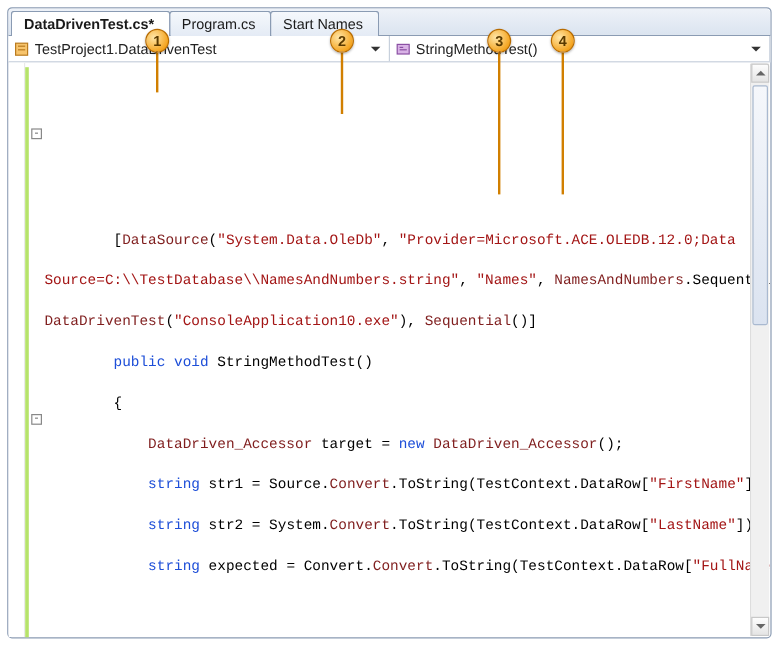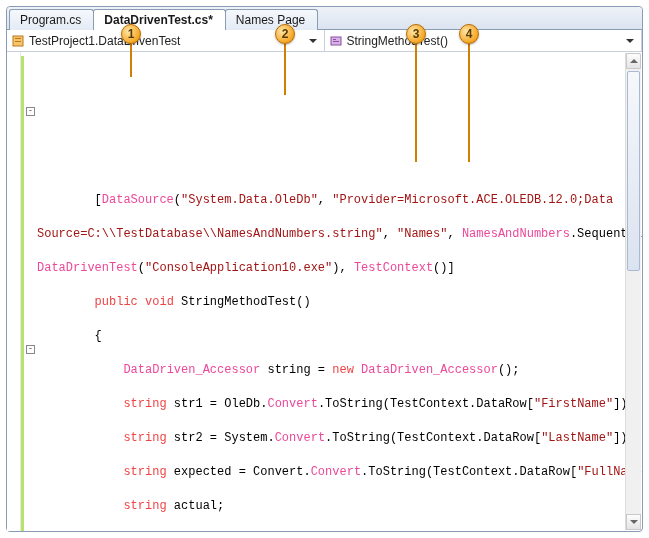--- a/index.html
+++ b/index.html
@@ -105,22 +105,22 @@
     position:absolute;
     width:9px; height:9px;
     border:1px solid #888;
     background:#fff;
     font-size:9px; line-height:7px;
     text-align:center;
     color:#555;
   }
   .lines { margin-left: 30px; }
   .l { height: 17px; }
-  .kw { color:#ef4444; }
-  .type { color:#ec4899;text-align:right; }
+  .kw { color:#1d4ed8; }
+  .type { color:#7f1d1d;text-align:right; }
   .str { color:#a31515; }
   .callout {
     position:absolute;
     width:20px; height:20px;
     border-radius:50%;
     background: radial-gradient(circle at 35% 35%, #ffe6a8, #f5a623 70%, #d17f00);
     border:1px solid #b76b00;
     color:#5a3a00;
     font-weight:bold;
     font-size:12px;
@@ -154,23 +154,23 @@
   .sb-arrow.d{border-top:4px solid #666;}
   .sb-thumb{position:absolute;left:1px;right:1px;top:18px;height:200px;
     background:linear-gradient(#f5f7fb,#dbe3f0);border:1px solid #a9b9d0;border-radius:2px;}
 </style>
 </head>
 <body>
 
 <div class="editor-frame">
 
   <div class="tab-row">
+    <div class="tab active">DataDrivenTest.cs*</div>
     <div class="tab">Program.cs</div>
-    <div class="tab active">DataDrivenTest.cs*</div>
-    <div class="tab">Names Page</div>
+    <div class="tab">Start Names</div>
   </div>
 
   <div class="nav-row">
     <div class="nav-cell nav-left">
       <span class="nav-icon">
         <svg width="14" height="14" viewBox="0 0 14 14">
             <rect x="2" y="2" width="10" height="10" fill="#f7c46c" stroke="#ba7b1e"></rect>
             <rect x="4" y="4" width="6" height="1" fill="#ba7b1e"></rect>
             <rect x="4" y="7" width="6" height="1" fill="#ba7b1e"></rect>
           </svg>
@@ -205,28 +205,27 @@
 
   <div class="code-area">
     <div class="gutter"></div>
     <div class="change-bar" style="height:476px;"></div>
     <div class="collapse" style="left:19px; top:55px;">-</div>
     <div class="collapse" style="left:19px; top:293px;">-</div>
 
     <div class="lines">
 <div class="l">        <span>[</span><span class="type">DataSource</span><span>(</span><span class="str">"System.Data.OleDb"</span><span>, </span><span class="str">"Provider=Microsoft.ACE.OLEDB.12.0;Data </span></div>
 <div class="l"><span class="str">Source=C:\\TestDatabase\\NamesAndNumbers.string"</span><span>, </span><span class="str">"Names"</span><span>, </span><span class="type">NamesAndNumbers</span><span>.Sequential), </span></div>
-<div class="l"><span class="type">DataDrivenTest</span><span>(</span><span class="str">"ConsoleApplication10.exe"</span><span>), </span><span class="type">TestContext</span><span>()]</span></div>
+<div class="l"><span class="type">DataDrivenTest</span><span>(</span><span class="str">"ConsoleApplication10.exe"</span><span>), </span><span class="type">Sequential</span><span>()]</span></div>
 <div class="l">        <span class="kw">public</span><span> </span><span class="kw">void</span><span> StringMethodTest()</span></div>
 <div class="l">        <span>{</span></div>
-<div class="l">            <span class="type">DataDriven_Accessor</span><span> string = </span><span class="kw">new</span><span> </span><span class="type">DataDriven_Accessor</span><span>();</span></div>
-<div class="l">            <span class="kw">string</span><span> str1 = OleDb.</span><span class="type">Convert</span><span>.ToString(TestContext.DataRow[</span><span class="str">"FirstName"</span><span>]);</span></div>
+<div class="l">            <span class="type">DataDriven_Accessor</span><span> target = </span><span class="kw">new</span><span> </span><span class="type">DataDriven_Accessor</span><span>();</span></div>
+<div class="l">            <span class="kw">string</span><span> str1 = Source.</span><span class="type">Convert</span><span>.ToString(TestContext.DataRow[</span><span class="str">"FirstName"</span><span>]);</span></div>
 <div class="l">            <span class="kw">string</span><span> str2 = System.</span><span class="type">Convert</span><span>.ToString(TestContext.DataRow[</span><span class="str">"LastName"</span><span>]);</span></div>
 <div class="l">            <span class="kw">string</span><span> expected = Convert.</span><span class="type">Convert</span><span>.ToString(TestContext.DataRow[</span><span class="str">"FullName"</span><span>]);</span></div>
-<div class="l">            <span class="kw">string</span><span> actual;</span></div>
 
 
 
 
 
 
 
 
 
 

